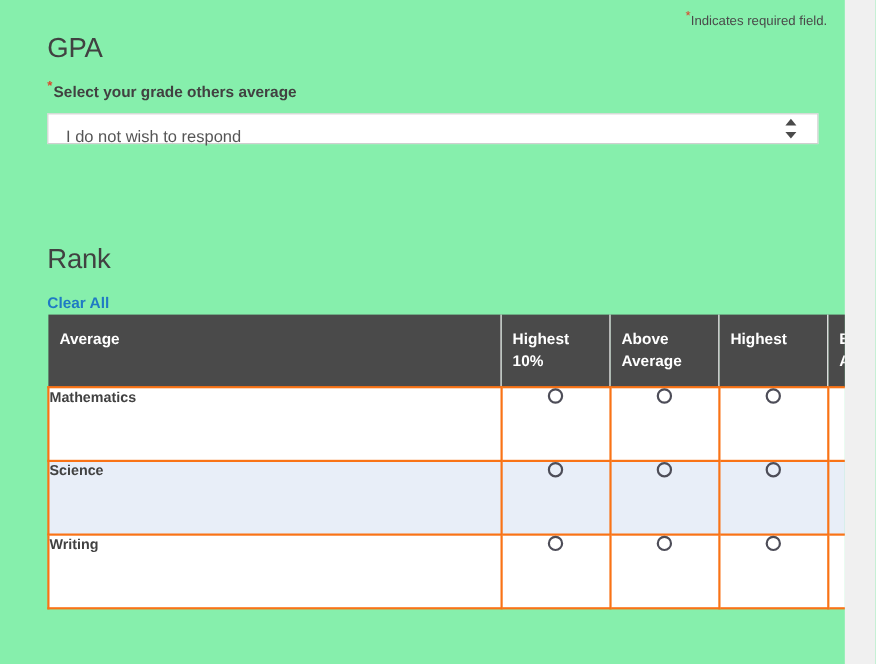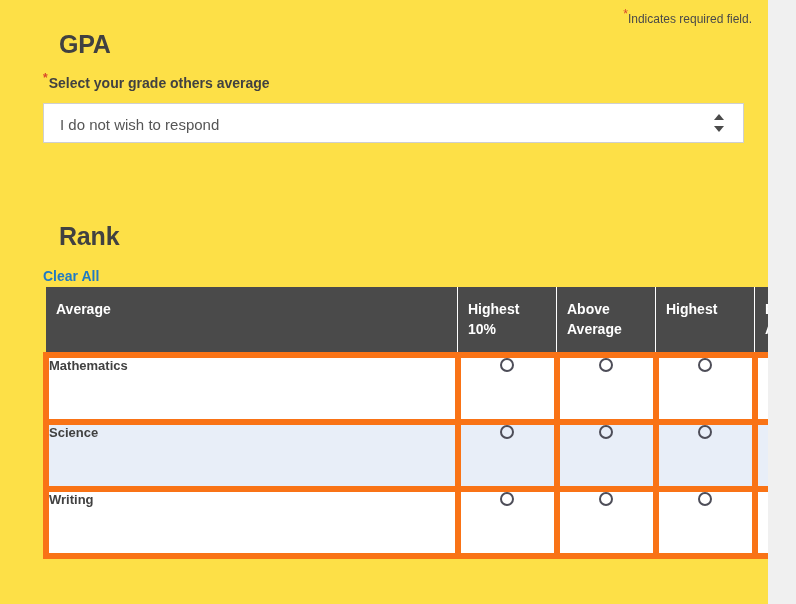--- a/index.html
+++ b/index.html
@@ -11,21 +11,21 @@
     height: 604px;
     background: #f0f0f0;
     font-family: "Liberation Sans", sans-serif;
     color: #3f3f3f;
     overflow: hidden;
   }
   #page {
     position: relative;
     width: 768px;
     height: 604px;
-    background: #fde047;
+    background: #86efac;
     overflow: hidden;
   }
 
   
   .required-note {
     position: absolute;
     top: 12px;
     right: 16px;
     font-size: 12px;
     color: #4a4a4a;
@@ -39,44 +39,44 @@
   }
 
   
   .section {
     position: absolute;
     left: 43px;
     width: 703px;
   }
   .section-title {
     font-size: 25px;
-    font-weight: bold;
-    color: #414141;
-    margin: 0 0 16px 16px;
+    font-weight: normal;
+    color: #414141;
+    margin: 0 0 16px 0;
     letter-spacing: -0.2px;
   }
   .field-label {
     font-size: 14px;
     font-weight: bold;
     color: #414141;
     margin: 0 0 12px 0;
   }
   .label-star {
     color: #d9472b;
     font-size: 12px;
     vertical-align: super;
     line-height: 0;
     margin-right: 1px;
   }
 
   
   .select-wrap {
     position: relative;
     width: 701px;
-    height: 40px;
+    height: 28px;
     border: 1px solid #cfcfcf;
     background: #ffffff;
     box-sizing: border-box;
   }
   .select-value {
     position: absolute;
     left: 16px;
     top: 0;
     line-height: 42px;
     font-size: 15px;
@@ -145,21 +145,21 @@
   table.rank-table th:last-child {
     border-right: none;
   }
   table.rank-table th.col-subject {
     width: 391px;
   }
   table.rank-table th.col-opt {
     width: 78px;
   }
   table.rank-table tbody td {
-    border: 6px solid #f97316;
+    border: 2px solid #f97316;
     height: 67px;
     box-sizing: border-box;
     padding: 0;
     vertical-align: top;
   }
   td.subject-cell {
     padding: 10px 0 0 10px;
     font-size: 13px;
     font-weight: bold;
     color: #414141;

